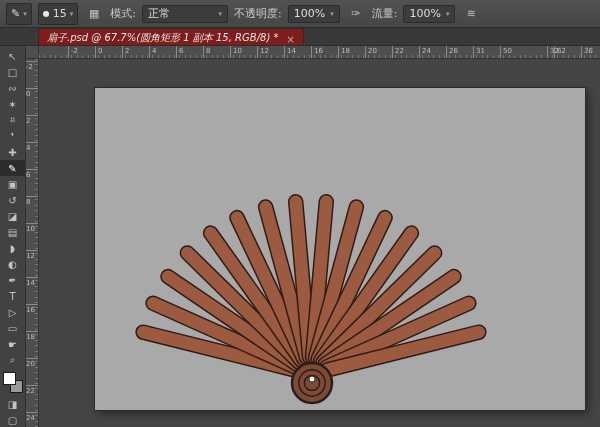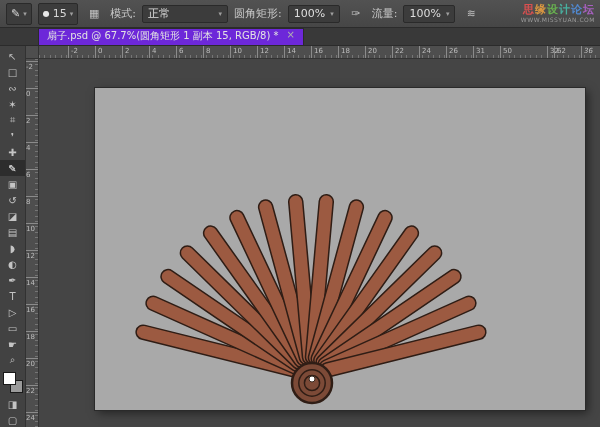--- a/index.html
+++ b/index.html
@@ -20,22 +20,22 @@
   .dd-arrow{font-size:7px;color:#9f9f9f;}
   .brush-dot{font-size:8px;color:#e8e8e8;}
   .watermark{position:absolute;right:5px;top:3px;text-align:right;line-height:1.2;}
   .wm1{font-size:11px;font-weight:bold;letter-spacing:1px;}
   .wm2{font-size:6px;color:#9a9a9a;letter-spacing:.5px;}
 
   
   .tab-bar{position:absolute;top:28px;left:0;right:0;height:18px;background:#393939;
       border-bottom:1px solid #2b2b2b;display:flex;align-items:stretch;padding-left:38px;
       box-sizing:border-box;z-index:4;}
-  .tab{background:#6d28d9;border:1px solid #2b2b2b;border-bottom:none;display:flex;
-      align-items:flex-start;gap:8px;padding:0 8px;font-size:10px;color:#e3e3e3;white-space:nowrap;}
+  .tab{background:#7f1d1d;border:1px solid #2b2b2b;border-bottom:none;display:flex;
+      align-items:flex-end;gap:8px;padding:0 8px;font-size:10px;color:#e3e3e3;white-space:nowrap;font-style:italic;}
   .tab-close{color:#b0b0b0;font-size:10px;}
 
   
   .tool-col{position:absolute;top:46px;left:0;bottom:0;width:26px;background:#424242;
       border-right:1px solid #323232;z-index:3;padding-top:2px;box-sizing:border-box;}
   .tool{width:25px;height:16px;display:flex;align-items:center;justify-content:center;
       font-size:10px;color:#c4c4c4;}
   .tool.active{background:#2d2d2d;color:#ffffff;}
   .swatches{position:relative;width:25px;height:26px;margin-top:2px;}
   .fg{position:absolute;left:3px;top:2px;width:11px;height:11px;border:1px solid #191919;z-index:2;}
@@ -77,38 +77,34 @@
       <span class="dd-arrow">▾</span>
     </div>
     <div class="obtn">▦</div>
 
     <span class="ob-label">模式:</span>
     <div class="dropdown" style="width:86px">
       <span style="flex:1">正常</span>
       <span class="dd-arrow">▾</span>
     </div>
 
-    <span class="ob-label">圆角矩形:</span>
+    <span class="ob-label">不透明度:</span>
     <div class="dropdown" style="width:52px">
       <span style="flex:1">100%</span>
       <span class="dd-arrow">▾</span>
     </div>
     <div class="obtn">✑</div>
 
     <span class="ob-label">流量:</span>
     <div class="dropdown" style="width:52px">
       <span style="flex:1">100%</span>
       <span class="dd-arrow">▾</span>
     </div>
     <div class="obtn">≋</div>
 
-    <div class="watermark">
-      <div class="wm1" id="wm-line1"><span style="color: rgb(216, 80, 80);">思</span><span style="color: rgb(220, 152, 64);">缘</span><span style="color: rgb(104, 176, 80);">设</span><span style="color: rgb(72, 176, 160);">计</span><span style="color: rgb(80, 136, 208);">论</span><span style="color: rgb(168, 96, 192);">坛</span></div>
-      <div class="wm2">WWW.MISSYUAN.COM</div>
-    </div>
   </div>
 
   <div class="tab-bar">
     <div class="tab">
       <span>扇子.psd @ 67.7%(圆角矩形 1 副本 15, RGB/8) *</span>
       <span class="tab-close">×</span>
     </div>
   </div>
 
   <div class="tool-col">

